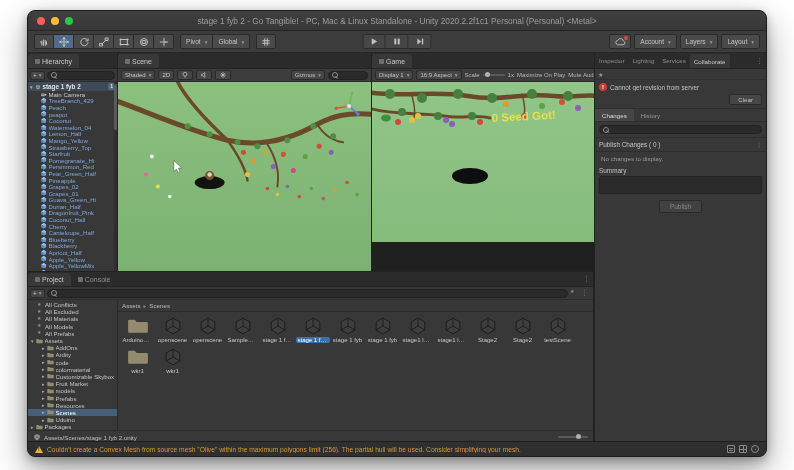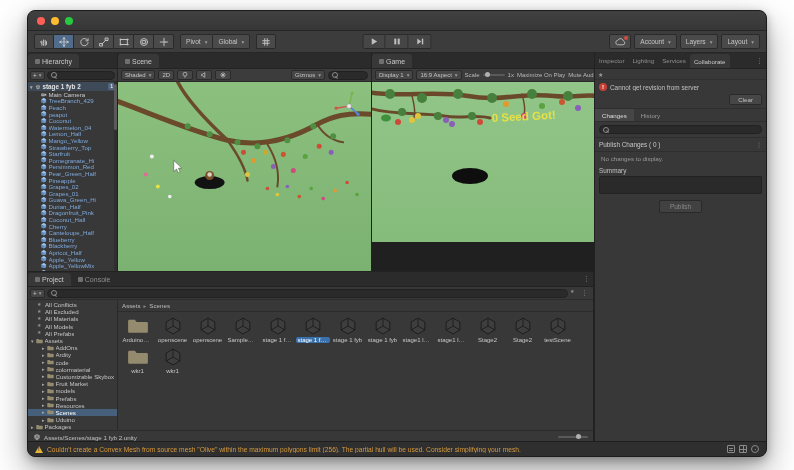--- a/index.html
+++ b/index.html
@@ -182,20 +182,21 @@
 
 <div class="canvas">
   <div class="window">
 
     <div class="titlebar">
       <div class="traffic">
         <span class="tl red"></span>
         <span class="tl yellow"></span>
         <span class="tl green"></span>
       </div>
+      <div class="win-title">stage 1 fyb 2 - Go Tangible! - PC, Mac &amp; Linux Standalone - Unity 2020.2.2f1c1 Personal (Personal) &lt;Metal&gt;</div>
     </div>
 
     <div class="toolbar">
       <div class="tgroup">
         <div class="tbtn">
           <svg viewBox="0 0 12 12">
               <path d="M3.5 10V5M5.5 10V3.5M7.5 10V4M9 9V5.5M3.5 8C2.3 7.5 1.8 6 2.4 5"></path>
             </svg>
         </div>
         <div class="tbtn active">

